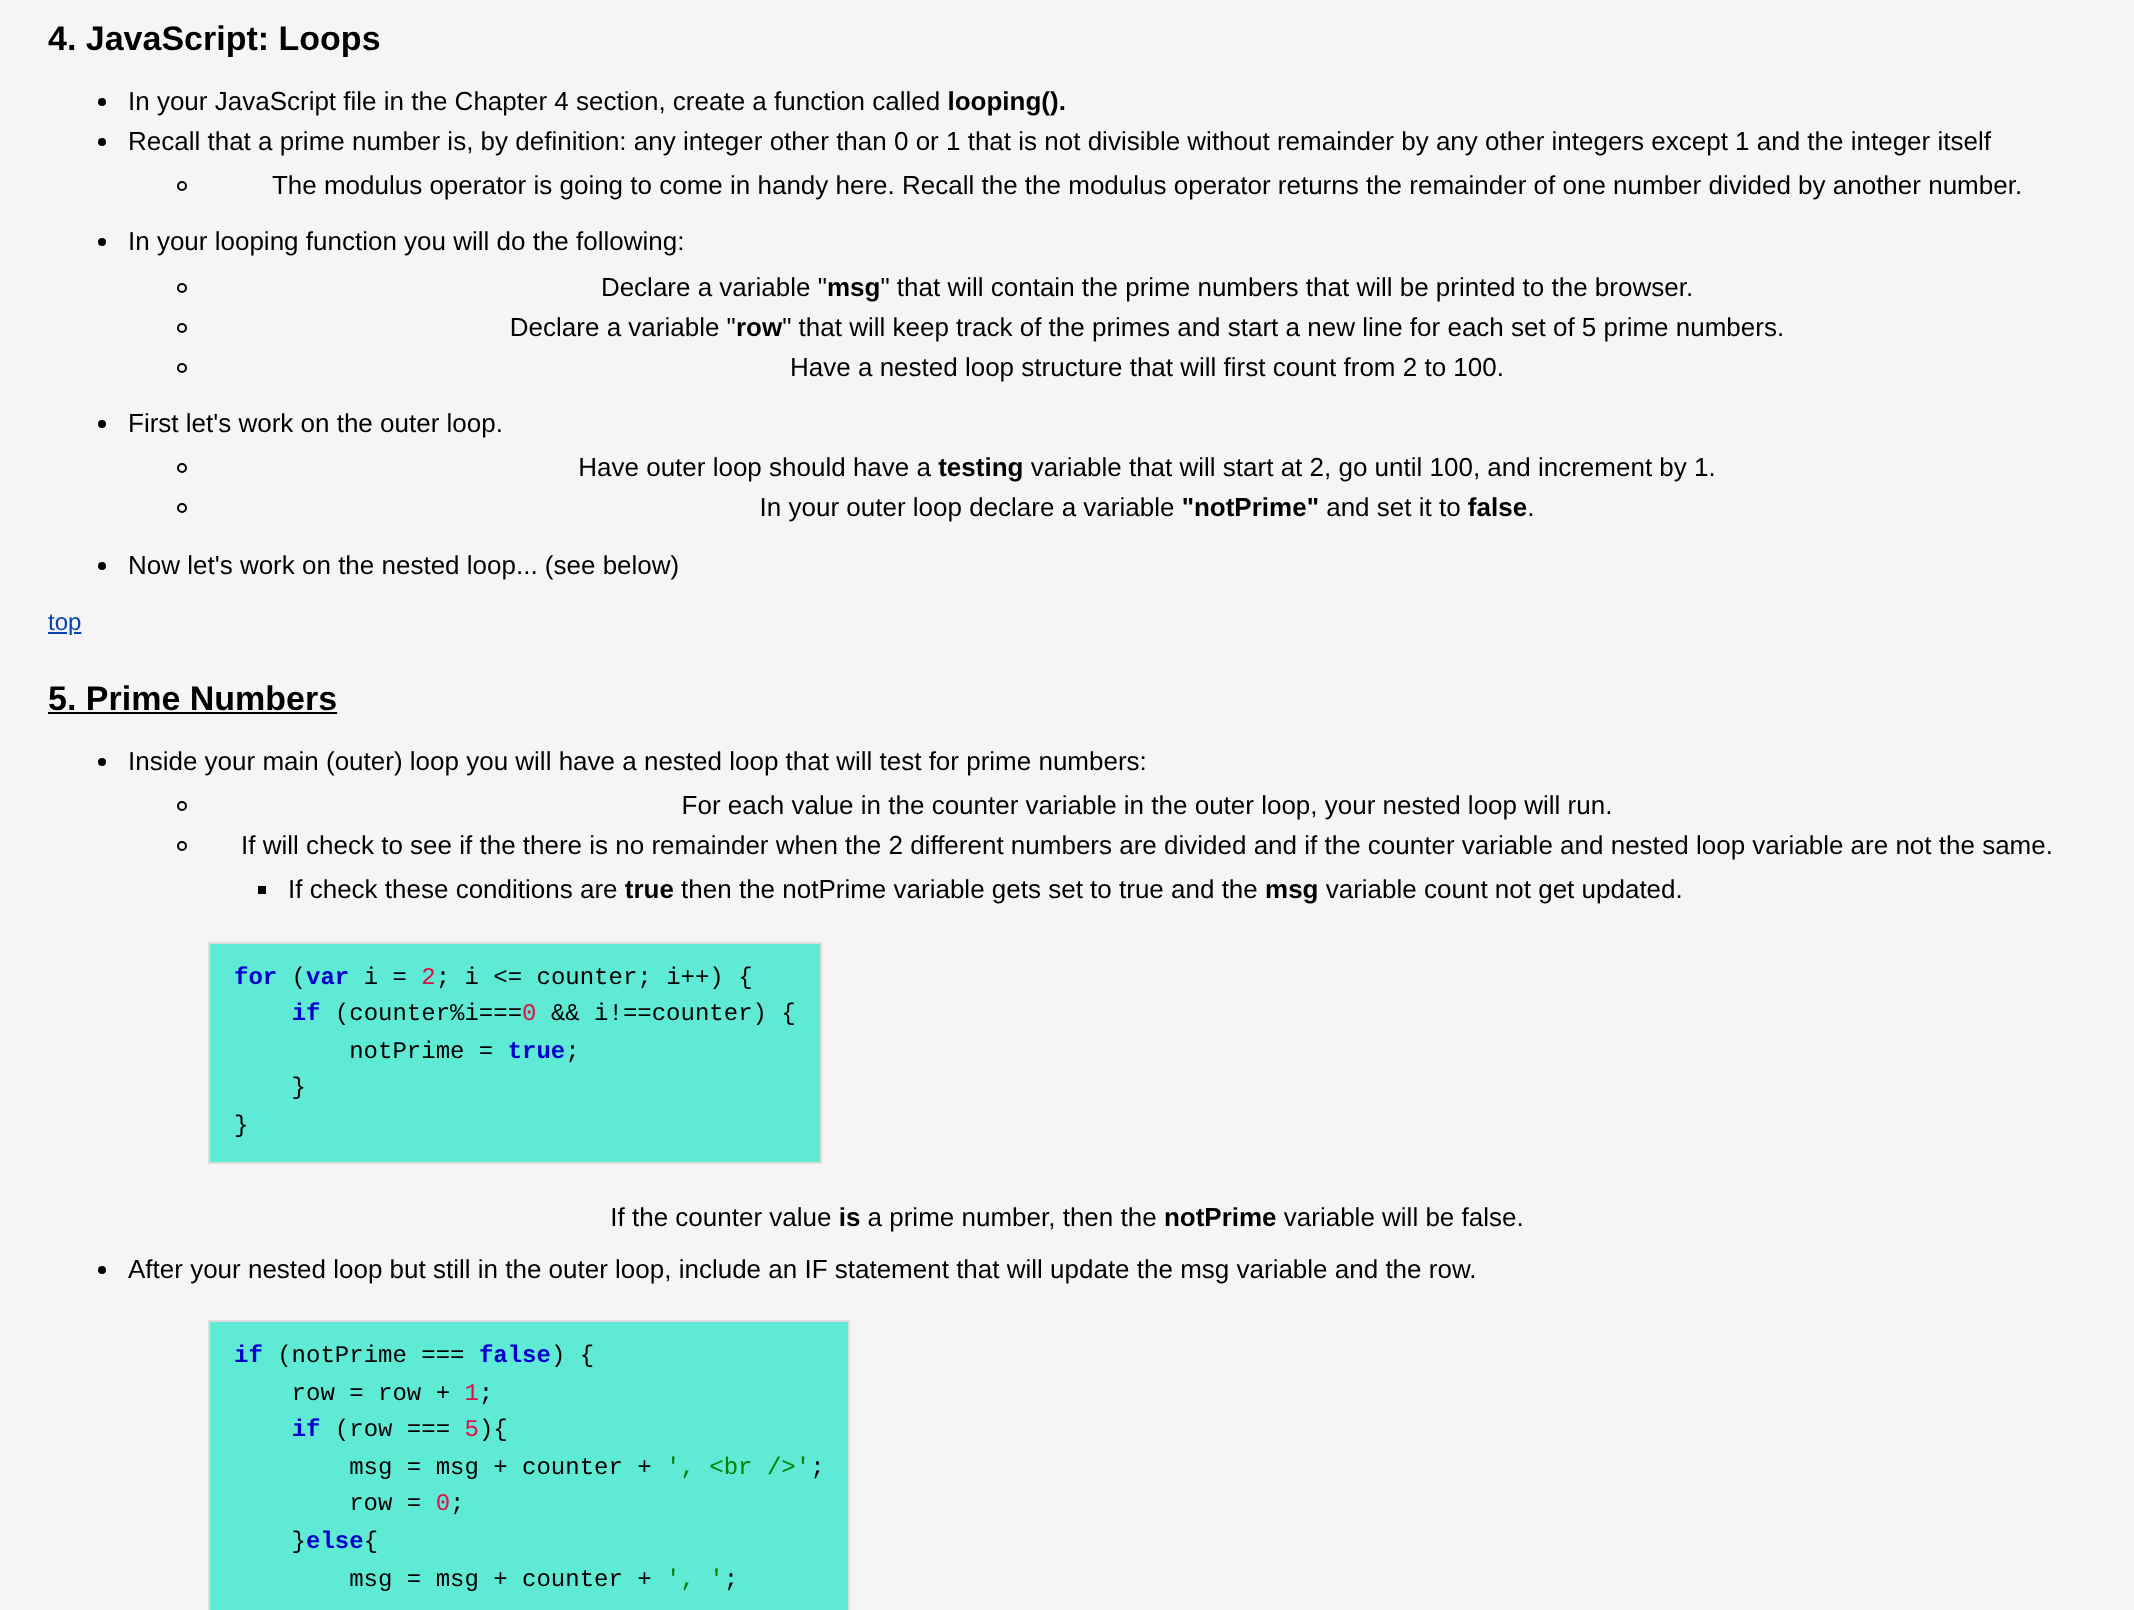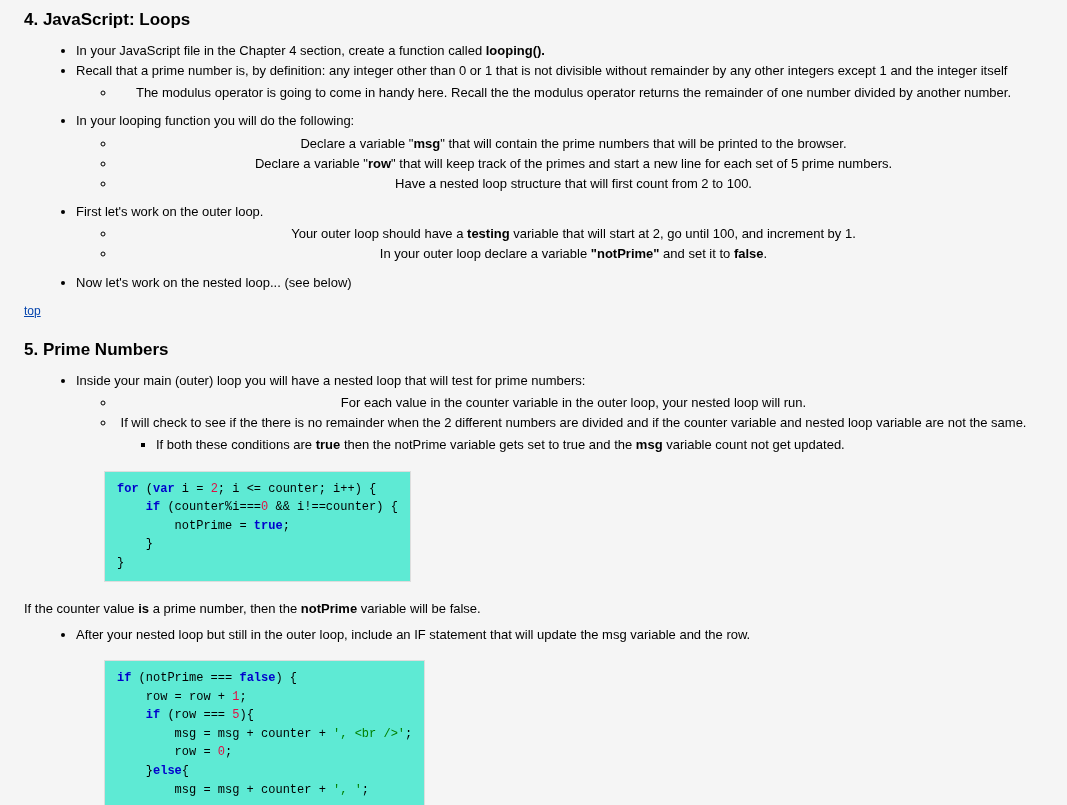--- a/index.html
+++ b/index.html
@@ -15,42 +15,42 @@
     font-size: 17px;
     font-weight: bold;
     margin: 0 0 10px 0;
   }
   ul {
     margin: 4px 0 10px 0;
     padding-left: 40px;
   }
   ul ul { padding-left: 40px; }
   li {
-    margin: 2px 12px;
+    margin: 2px 0;
   }
   li.disc  { list-style-type: disc; }
   li.circ  { list-style-type: circle; text-align: center; }
   li.sq    { list-style-type: square; }
   a { color: #0645ad; text-decoration: underline; font-size: 12px;}
   .bold { font-weight: bold; }
   .code-block {
     background: #5eead4;
     border: 1px solid #ddd;
     padding: 8px 12px;
     margin: 6px 0 10px 80px;
     font-family: Consolas, "Courier New", monospace;
     font-size: 12px;
     line-height: 1.55;
     white-space: pre;
     display: inline-block;
   }
   .kw   { color: #0000cc; font-weight: bold; }     
   .num  { color: #d14; }                           
   .str  { color: #008000; }
-  p { margin: 8px 0; }
+  p { margin: 8px 17px; text-align: center; }
 </style>
 </head>
 <body>
 
 
 
 
 <h4>4. JavaScript: Loops</h4>
 
 <ul>
@@ -67,42 +67,42 @@
       <span>Declare a variable "</span><span class="bold">msg</span><span>" that will contain the prime numbers that will be printed to the browser.</span>
     </li>
     <li class="circ">
       <span>Declare a variable "</span><span class="bold">row</span><span>" that will keep track of the primes and start a new line for each set of 5 prime numbers.</span>
     </li>
     <li class="circ">Have a nested loop structure that will first count from 2 to 100.</li>
   </ul>
   <li class="disc">First let's work on the outer loop.</li>
   <ul>
     <li class="circ">
-      <span>Your outer loop should have a </span><span class="bold">testing</span><span> variable that will start at 2, go until 100, and increment by 1.</span>
+      <span>Have outer loop should have a </span><span class="bold">testing</span><span> variable that will start at 2, go until 100, and increment by 1.</span>
     </li>
     <li class="circ">
       <span>In your outer loop declare a variable </span><span class="bold">"notPrime"</span><span> and set it to </span><span class="bold">false</span><span>.</span>
     </li>
   </ul>
   <li class="disc">Now let's work on the nested loop... (see below)</li>
 </ul>
 
 <a href="#">top</a>
 
 
-<h4 style="margin-top:18px;">5. Prime Numbers</h4>
+<h4 style="margin-top:18px;text-decoration:underline;">5. Prime Numbers</h4>
 
 <ul>
   <li class="disc">Inside your main (outer) loop you will have a nested loop that will test for prime numbers:</li>
   <ul>
     <li class="circ">For each value in the counter variable in the outer loop, your nested loop will run.</li>
     <li class="circ">If will check to see if the there is no remainder when the 2 different numbers are divided and if the counter variable and nested loop variable are not the same.</li>
     <ul>
       <li class="sq">
-        <span>If both these conditions are </span><span class="bold">true</span><span> then the notPrime variable gets set to true and the </span><span class="bold">msg</span><span> variable count not get updated.</span>
+        <span>If check these conditions are </span><span class="bold">true</span><span> then the notPrime variable gets set to true and the </span><span class="bold">msg</span><span> variable count not get updated.</span>
       </li>
     </ul>
   </ul>
 </ul>
 
 <div class="code-block"><span class="kw">for</span><span> (</span><span class="kw">var</span><span> i = </span><span class="num">2</span><span>; i &lt;= counter; i++) {</span>
 <span>    </span><span class="kw">if</span><span> (counter%i===</span><span class="num">0</span><span> &amp;&amp; i!==counter) {</span>
 <span>        notPrime = </span><span class="kw">true</span><span>;</span>
 <span>    }</span>
 <span>}</span></div>

